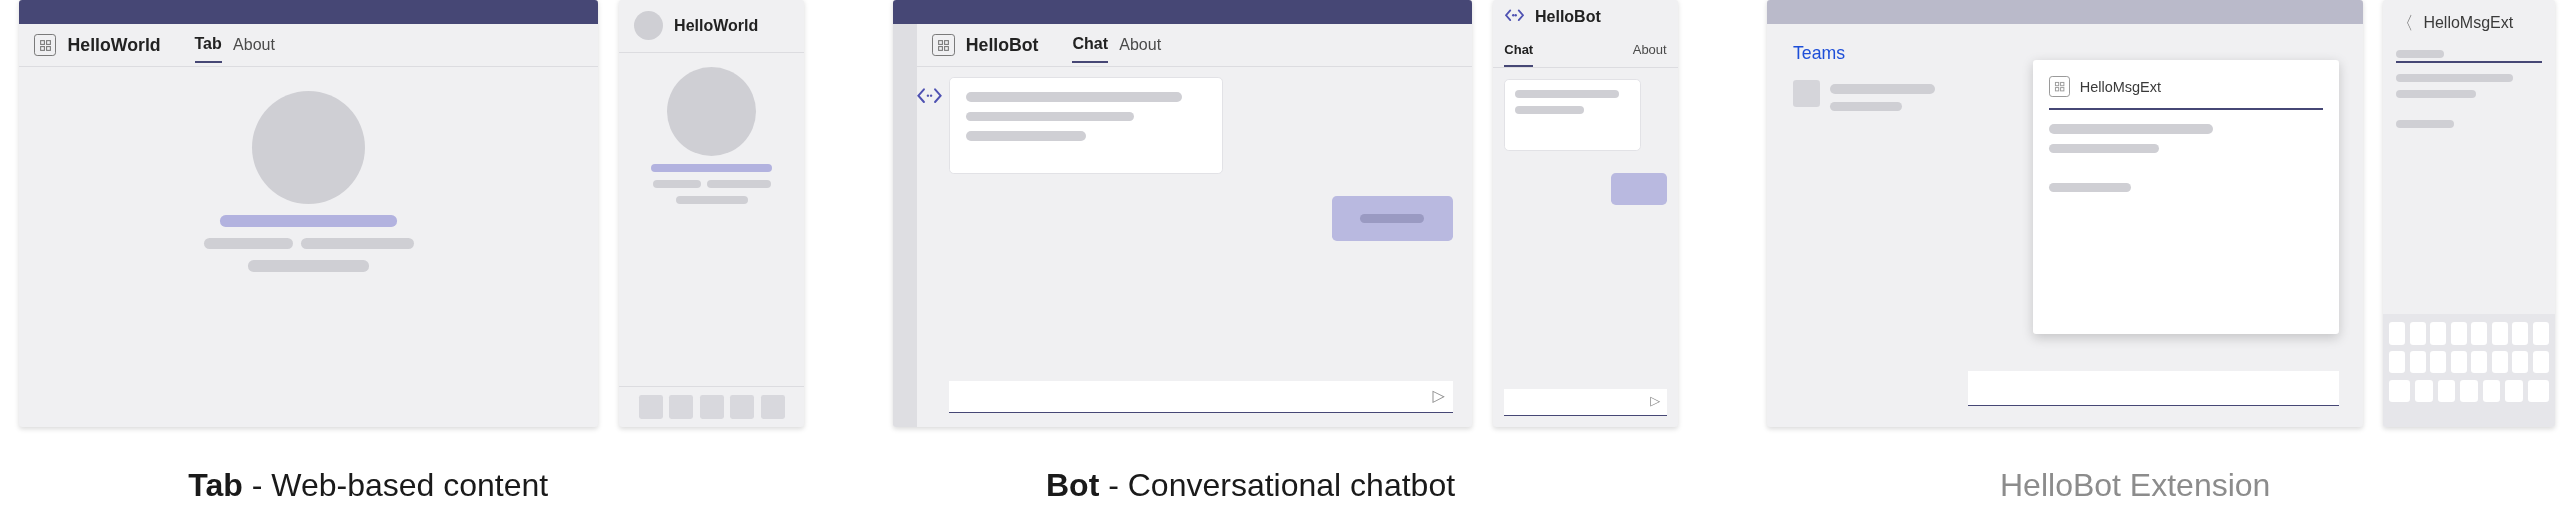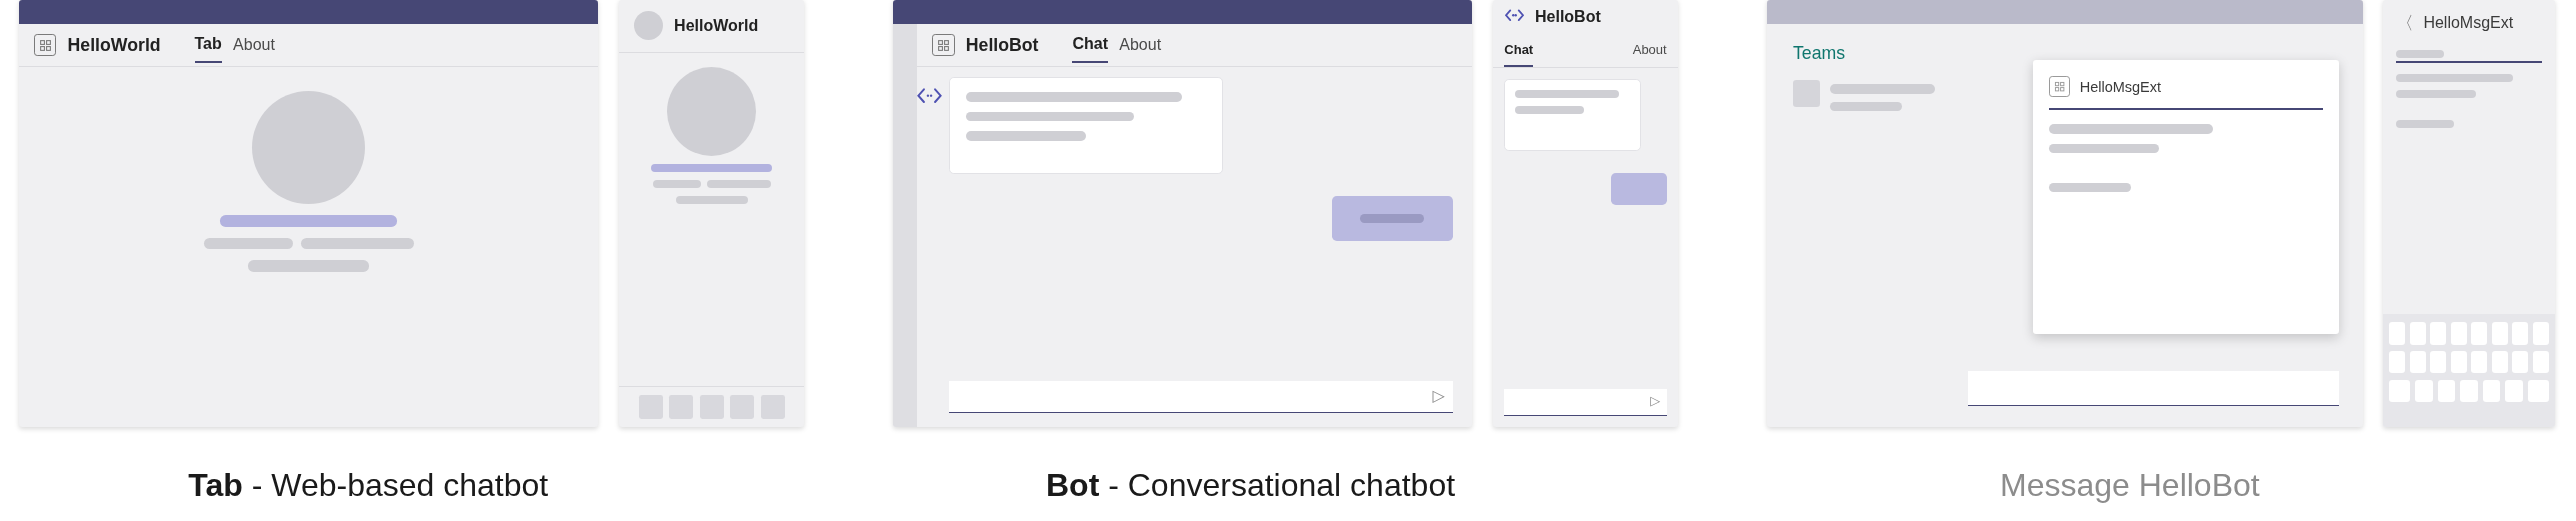--- a/index.html
+++ b/index.html
@@ -49,21 +49,21 @@
   
   .bm-header { display:flex; align-items:center; gap:9.7px; padding:8px 11.3px; }
   .bm-tabs { display:flex; justify-content:space-between; padding:0 11.3px; border-bottom:0.8px solid #dcdce0; }
   .bm-tabs .tab-item { font-size:13px; }
   .bm-body { position:relative; flex:1; }
   .bm-in { position:absolute; left:11.3px; top:11.3px; width:137px; height:72px; background:#fff; border-radius:4.8px; border:0.8px solid #e2e2e6; padding:9.7px; display:flex; flex-direction:column; gap:8px; }
   .bm-out { position:absolute; right:11.3px; top:105px; width:56px; height:32px; background:#b9b9e0; border-radius:4.8px; }
   .bm-compose { position:absolute; left:11.3px; right:11.3px; bottom:11.3px; height:27px; background:#fff; border-bottom:1.6px solid #464775; display:flex; align-items:center; justify-content:flex-end; padding:0 6.4px; }
 
   
-  .me-left { position:absolute; left:26px; top:43px; font-size:17.7px; color:#0f766e; font-weight:500; }
+  .me-left { position:absolute; left:26px; top:43px; font-size:17.7px; color:#1d4ed8; font-weight:500; }
   .me-left-tile { position:absolute; left:26px; top:80px; width:27px; height:27px; background:#d5d5da; border-radius:3.2px; }
   .me-left-bars { position:absolute; left:63px; top:84px; display:flex; flex-direction:column; gap:8px; }
   .me-card { position:absolute; left:266px; top:60px; width:306px; height:274px; background:#fff; border-radius:3.2px; box-shadow:0 3.2px 11.3px rgba(0,0,0,0.18); padding:16px; }
   .me-card-head { display:flex; align-items:center; gap:9.7px; margin-bottom:11.3px; }
   .me-card-icon { width:21px; height:21px; border:1.6px solid #9a9a9a; border-radius:3.2px; display:flex; align-items:center; justify-content:center; }
   .me-card-title { font-size:14.5px; font-weight:500; color:#3a3a3a; }
   .me-card-rule { height:1.6px; background:#464775; margin-bottom:14.5px; }
   .me-compose-wrap { position:absolute; left:201px; right:24px; bottom:21px; height:35px; background:#fff; border-bottom:1.6px solid #464775; }
 
   
@@ -128,21 +128,21 @@
       <div class="tm-tiles">
         <div class="tile"></div>
         <div class="tile"></div>
         <div class="tile"></div>
         <div class="tile"></div>
         <div class="tile"></div>
       </div>
     </div>
 
     <div class="caption" style="left:169px;">
-      <b>Tab</b><span> - Web-based chatbot</span>
+      <b>Tab</b><span> - Web-based content</span>
     </div>
   </div>
 
   <div class="group" style="left:893px; width:785px;">
 
     <div class="win" style="left:0; top:0; width:579px; height:427px;">
       <div class="titlebar"></div>
       <div class="sidebar-strip"></div>
       <div class="td-header" style="padding-left:39px">
         <span class="app-icon">
@@ -286,17 +286,17 @@
             <div class="key"></div>
             <div class="key"></div>
             <div class="key"></div>
             <div class="key"></div>
             <div class="key"></div>
             <div class="key wide"></div>
           </div>
       </div>
     </div>
 
-    <div class="caption grey" style="left:233px;">Message HelloBot</div>
+    <div class="caption grey" style="left:233px;">HelloBot Extension</div>
   </div>
 
 </div>
 
 
 </body></html>

